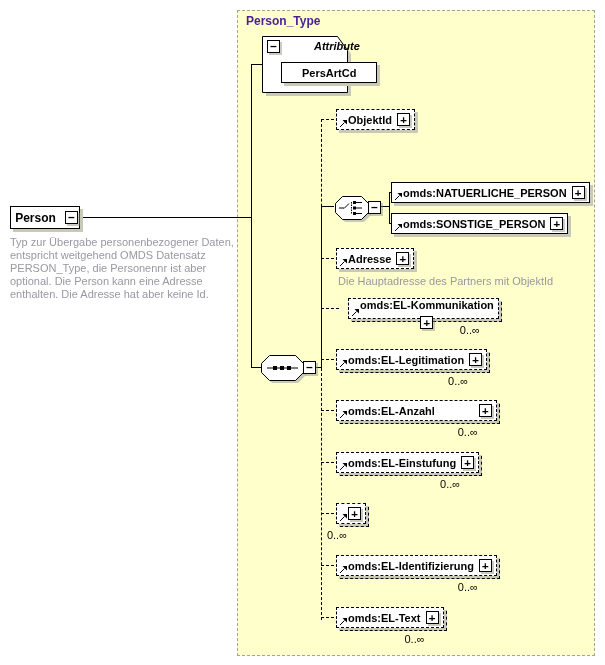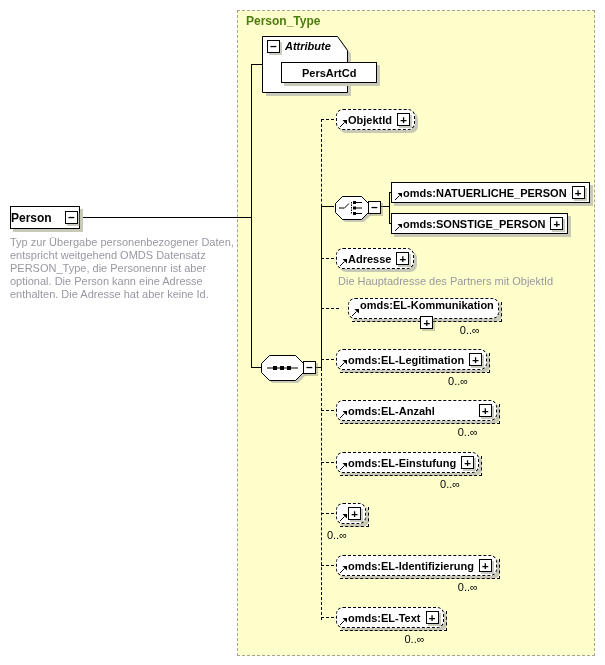--- a/index.html
+++ b/index.html
@@ -2,55 +2,55 @@
 <html><head>
 <meta charset="utf-8">
 <style>
   html,body{margin:0;padding:0;background:#ffffff;}
   body{width:605px;height:665px;position:relative;font-family:"Liberation Sans",sans-serif;overflow:hidden;}
   .canvas{position:absolute;inset:0;}
 
   
   .ct-container{position:absolute;left:237px;top:10px;width:358px;height:646px;
     background:#ffffcc;border:1px dashed #a3a39a;box-sizing:border-box;z-index:0;}
-  .ct-title{position:absolute;left:8px;top:3px;font-size:12px;font-weight:bold;color:#4d7c0f;}
+  .ct-title{position:absolute;left:8px;top:3px;font-size:12px;font-weight:bold;color:#4c1d95;}
 
   
   .ln{position:absolute;z-index:1;}
   .lh{height:0;border-top:1px solid #000;}
   .lv{width:0;border-left:1px solid #000;}
   .ldash{border-top-style:dashed;border-left-style:dashed;}
 
   
   .node{position:absolute;height:21px;box-sizing:border-box;background:#fff;
     border:1px solid #000;display:flex;align-items:center;gap:5px;
     padding:0 4px 0 11px;font-size:11px;font-weight:bold;color:#000;
     white-space:nowrap;box-shadow:3px 3px 0 #c9c9b8;z-index:2;}
-  .node.dashed{border-style:dashed;border-radius:7px;}
+  .node.dashed{border-style:dashed;}
   .node.multi::after{content:"";position:absolute;right:-4px;bottom:-4px;
     width:100%;height:100%;border-right:1px dashed #000;border-bottom:1px dashed #000;
     pointer-events:none;}
   .root-node{width:70px;padding:0 1px 0 0;justify-content:center;height:23px;font-size:12px;}
-  .root-node .lbl{flex:1;text-align:left;}
+  .root-node .lbl{flex:1;text-align:center;}
 
   .expander{width:13px;height:13px;box-sizing:border-box;border:1px solid #000;background:#fff;
     display:flex;align-items:center;justify-content:center;flex:0 0 auto;
     font:bold 11px/10px "DejaVu Sans Mono",monospace;color:#000;
     box-shadow:2px 2px 0 rgba(140,140,120,0.45);z-index:3;}
   .expander.abs{position:absolute;}
 
   .ref{position:absolute;left:2px;bottom:1px;width:9px;height:9px;z-index:3;}
 
   .ann{position:absolute;font-size:11px;line-height:13px;color:#9898a2;z-index:2;}
 
   .card{position:absolute;top:25px;right:18px;font-size:11px;font-weight:normal;color:#000;}
 
   .oct{position:absolute;z-index:2;}
   .attr-group{position:absolute;z-index:2;}
-  .attr-label{position:absolute;font-size:11px;font-weight:bold;font-style:italic;color:#000;z-index:3;white-space:nowrap;}
+  .attr-label{position:absolute;font-size:11px;font-weight:bold;font-style:italic;color:#000;z-index:3;white-space:nowrap;margin-left:29px;}
 </style>
 </head>
 <body>
 
 <div class="canvas">
 
   <div class="ct-container">
     <div class="ct-title">Person_Type</div>
   </div>
 

